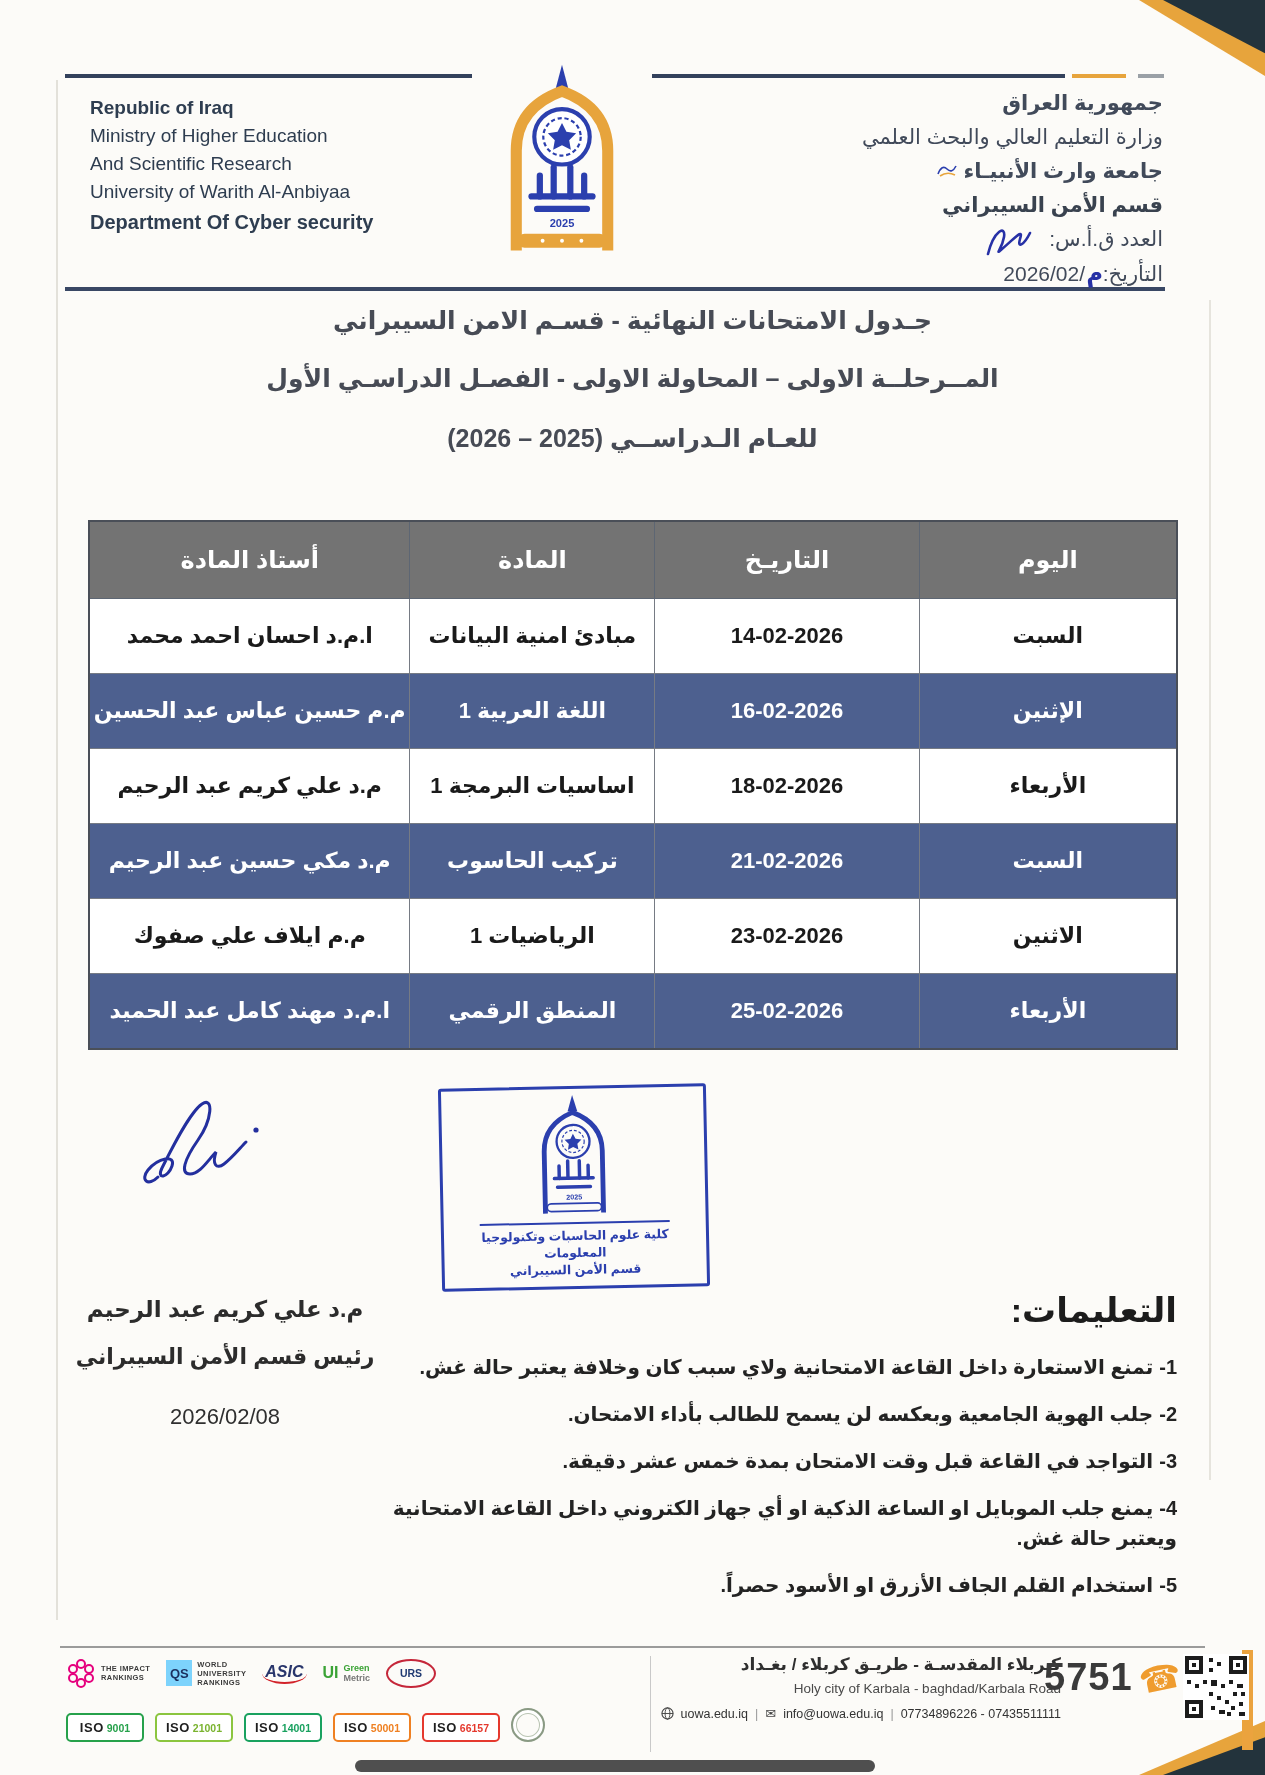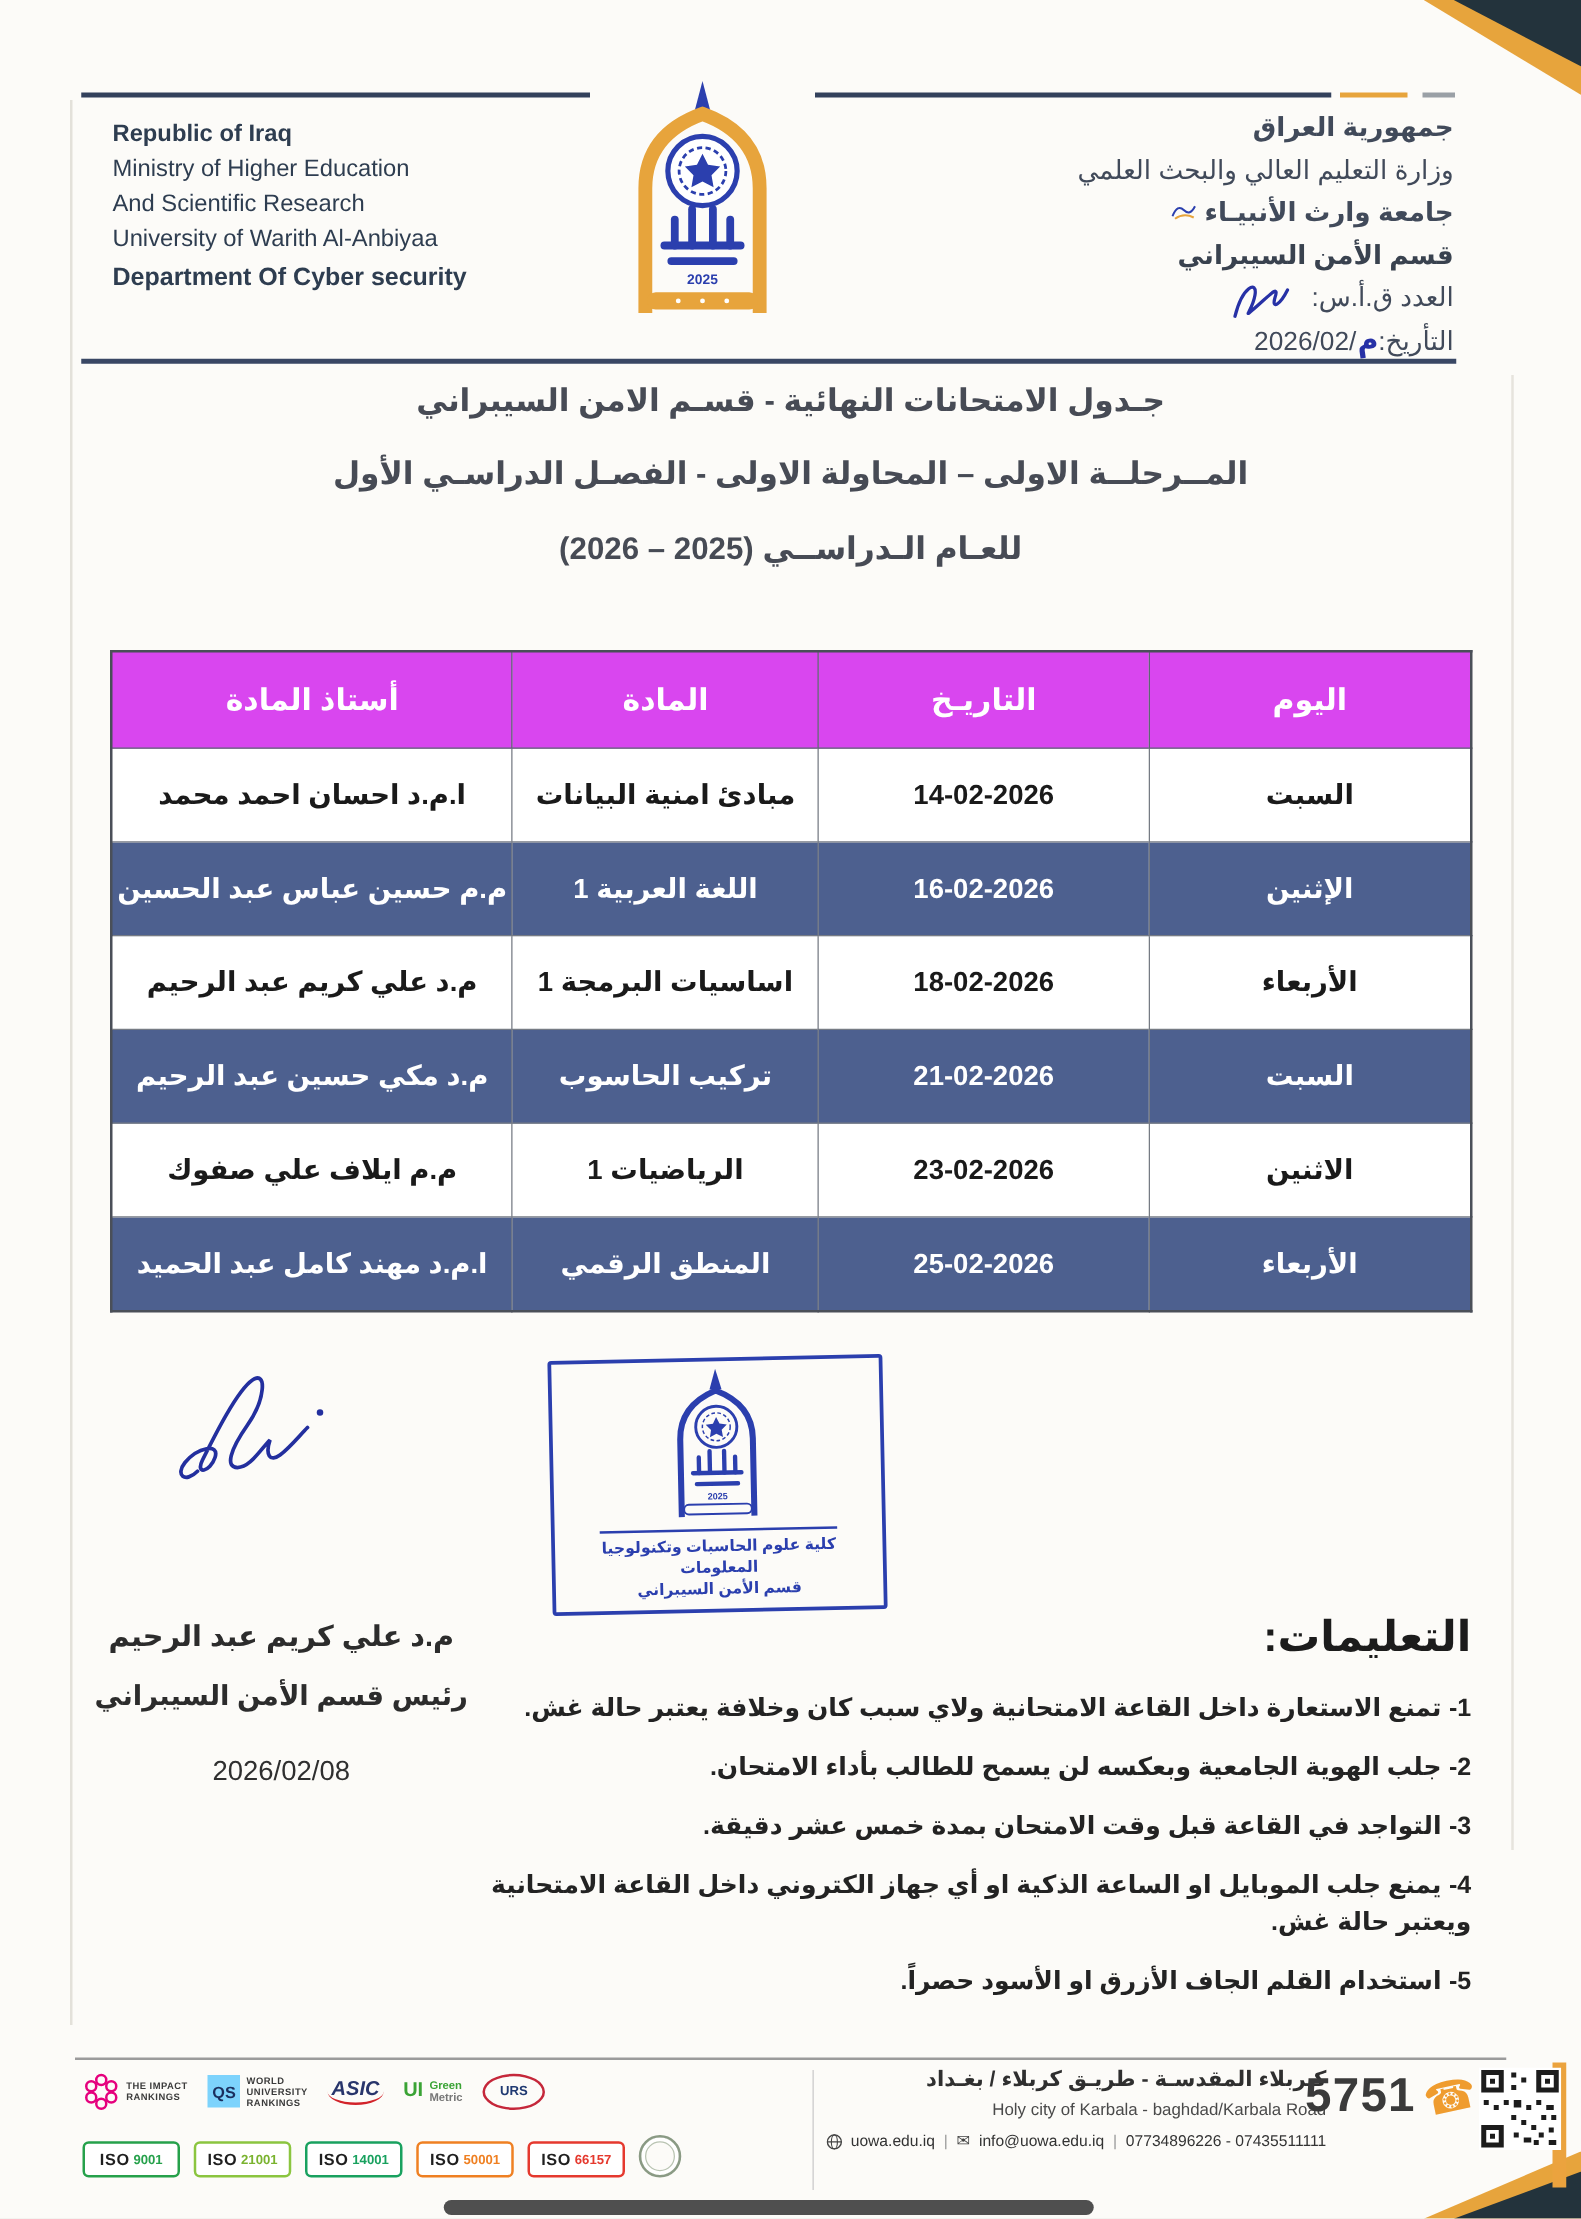--- a/index.html
+++ b/index.html
@@ -40,21 +40,21 @@
   .num-scribble{vertical-align:middle;margin:-10px 6px -10px 0;}
 
   
   .title-line{position:absolute;left:65px;width:1135px;text-align:center;direction:rtl;
         font-size:25px;font-weight:700;color:#474b55;}
   .t1{top:306px;} .t2{top:364px;} .t3{top:424px;}
 
   
   .table-wrap{position:absolute;left:88px;top:520px;width:1090px;}
   table.exam{width:100%;border-collapse:collapse;direction:rtl;table-layout:fixed;border:2px solid #4a4f58;}
-  table.exam th{background:#d946ef;color:#fff;font-size:24px;font-weight:700;height:74px;border:1px solid #5d6673;}
+  table.exam th{background:#737373;color:#fff;font-size:24px;font-weight:700;height:74px;border:1px solid #5d6673;}
   table.exam td{height:72px;text-align:center;font-size:22px;font-weight:700;color:#1a1a1a;border:1px solid #767b84;background:#fff;}
   table.exam tr.blue td{background:#4d608f;color:#fff;}
   .col-day{width:23.7%;} .col-date{width:24.3%;} .col-sub{width:22.5%;} .col-prof{width:29.5%;}
 
   
   .note{position:absolute;right:88px;top:1046px;direction:rtl;font-size:22px;font-weight:700;color:#1f1f1f;}
   .stamp{position:absolute;left:440px;top:1086px;width:250px;border:3px solid #2b3fae;border-radius:3px;
         transform:rotate(-1.2deg);text-align:center;padding:4px 6px 7px 6px;background:rgba(255,255,255,0.0);}
   .stamp .s-line{direction:rtl;color:#2b3fae;font-weight:700;font-size:12.5px;line-height:17px;}
   .stamp .s-rule{height:2px;background:#2b3fae;margin:3px 30px 4px 30px;}

